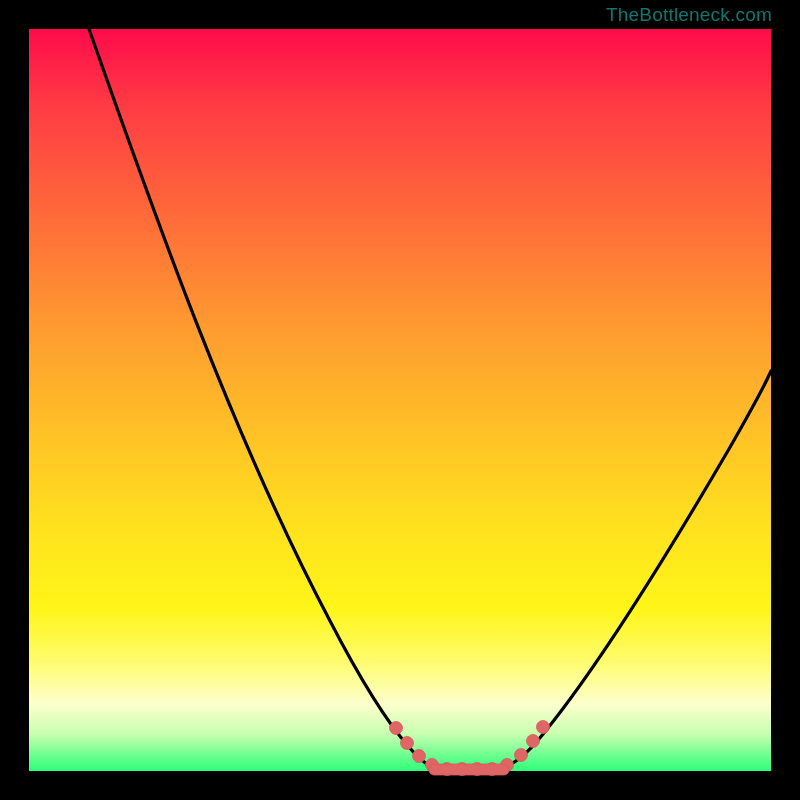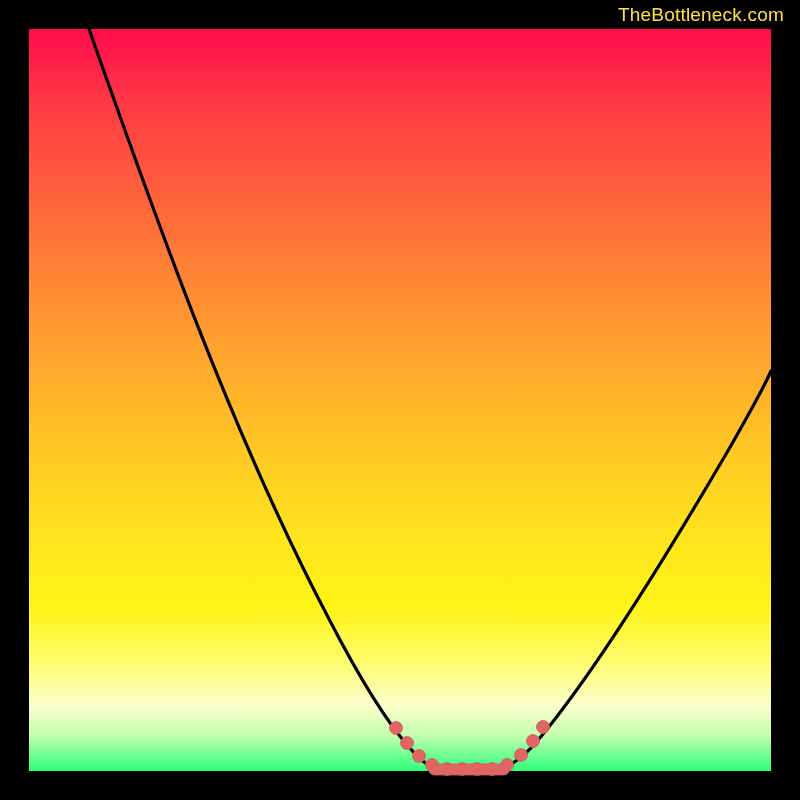--- a/index.html
+++ b/index.html
@@ -33,22 +33,22 @@
       #ffe31e 68%,
       #fff518 78%,
       #fffc6a 85%,
       #fcffcc 91%,
       #c8ffb0 95%,
       #2cff7a 100%);
   }
   .watermark {
     position: absolute;
     top: 4px;
-    right: 16px;
-    color: #fde047;
+    right: 28px;
+    color: #0f766e;
     font-size: 19px;
     font-weight: 500;
     letter-spacing: 0.2px;
     user-select: none;
   }
   svg.curve {
     position: absolute;
     left: 0;
     top: 0;
     width: 742px;

